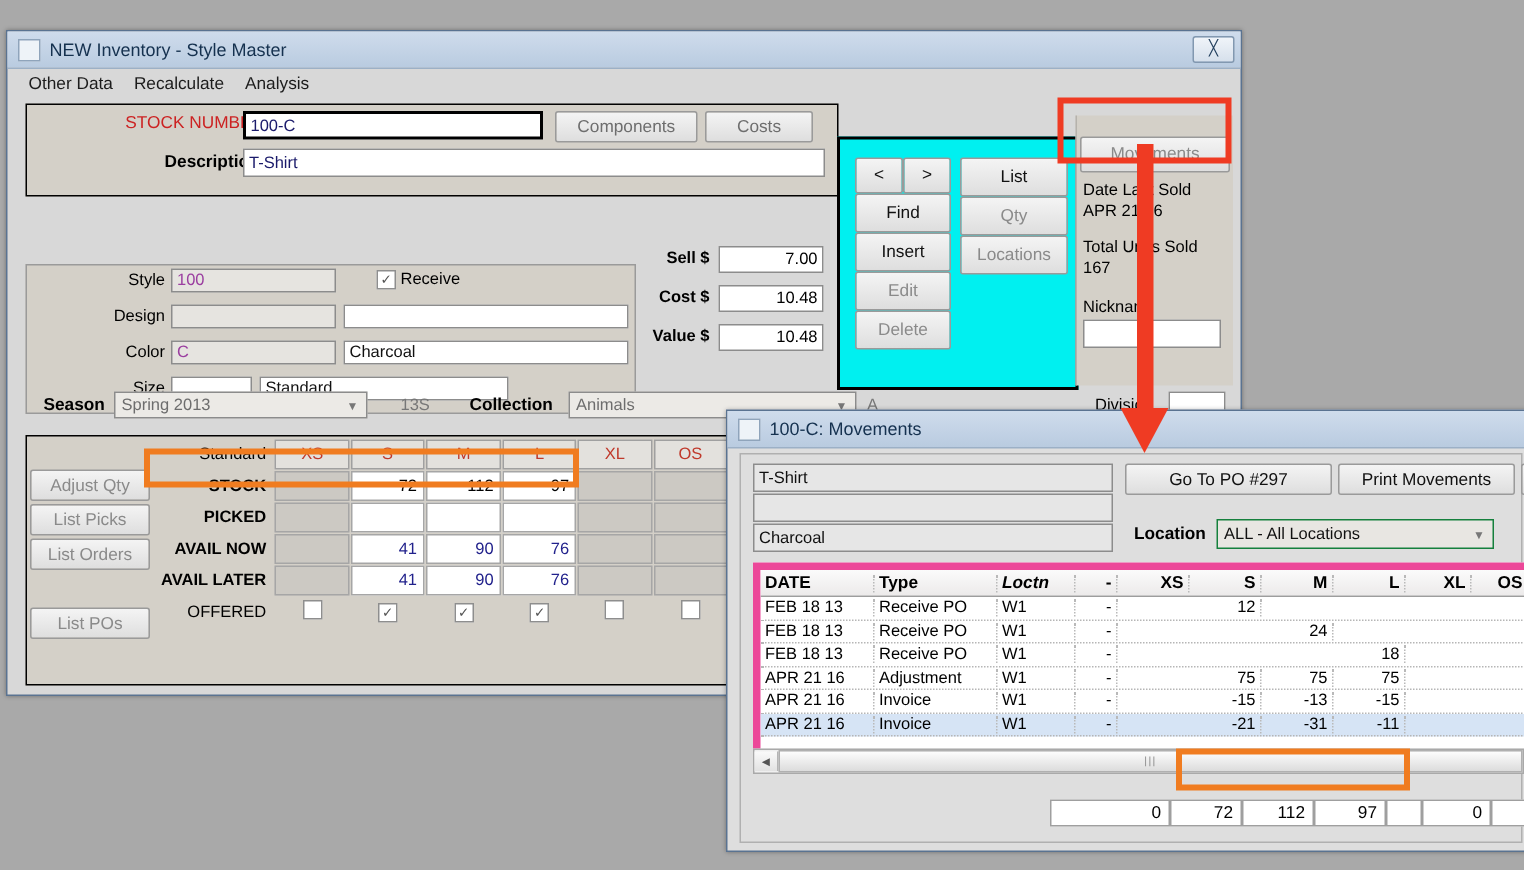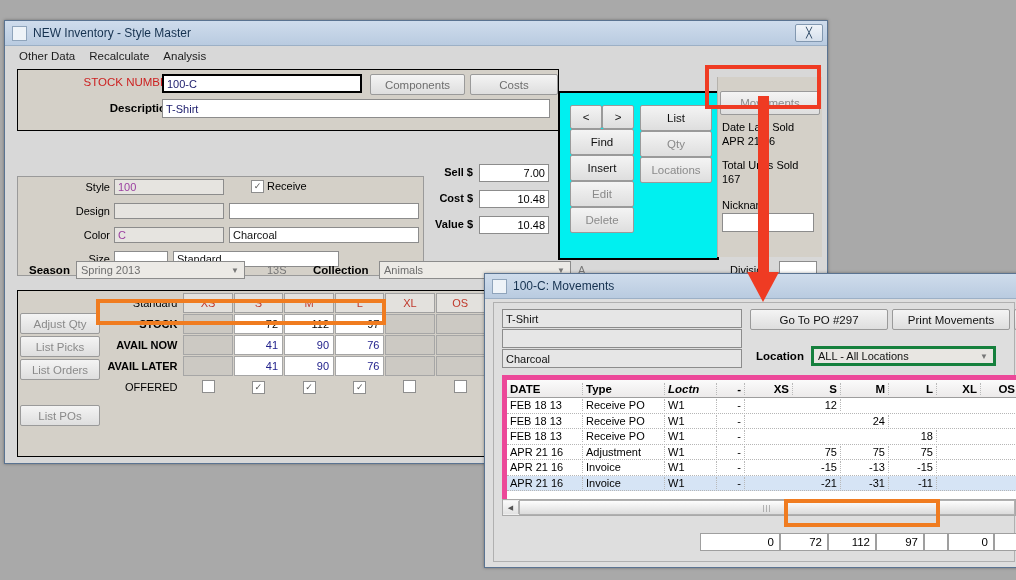--- a/index.html
+++ b/index.html
@@ -27,21 +27,21 @@
   .tf.ro{background:#e6e4e0;color:#9b3fa0;}
   .tf.num{justify-content:flex-end;color:#000;}
   .tf.blank{background:#fff;}
   .btn{background:linear-gradient(#f4f4f4,#dedede);border:1px solid #9a9a9a;border-radius:2px;
        display:flex;align-items:center;justify-content:center;font-size:11.5px;color:#8a8a8a;
        box-sizing:border-box;}
   .btn.on{color:#111;text-align:center;}
   .combo{background:#eceae6;border:1px solid #8c8c8c;height:18px;display:flex;align-items:center;
          padding:0 2px 0 4px;font-size:11px;color:#6d6d6d;box-sizing:border-box;}
   .combo .arrow{margin-left:auto;width:14px;text-align:center;font-size:8px;color:#777;}
-  .combo.active{background:#e8e6e2;color:#111;border:3px solid #15803d;justify-content:flex-end;}
+  .combo.active{background:#e8e6e2;color:#111;border:1px solid #15803d;justify-content:flex-end;}
   .chk{width:11px;height:11px;background:#fff;border:1px solid #8e8e8e;display:inline-flex;
        align-items:center;justify-content:center;font-size:9px;color:#555;line-height:1;}
   
   .sgrid{border-collapse:separate;border-spacing:1px;background:#d4d0c8;}
   .sgrid td,.sgrid th{height:20px;box-sizing:border-box;font-size:11px;}
   .sg-hdr{background:#e3e1dd;border:1px solid #a0a0a0;color:#c0392b;text-align:center;font-weight:normal;width:54px;}
   .sg-rowlbl{text-align:right;font-weight:bold;font-size:11.5px;padding-right:5px;white-space:nowrap;}
   .sg-cell{background:#fff;border:1px solid #a6a6a6;text-align:right;padding-right:4px;width:54px;}
   .sg-cell.dis{background:#ccc9c3;}
   .sg-cell.blue{color:#22228c;}
@@ -76,21 +76,21 @@
   <div class="menubar">
     <span>Other Data</span>
     <span>Recalculate</span>
     <span>Analysis</span>
   </div>
 
   <div class="panel" style="position:absolute;left:12px;top:48px;width:540px;height:60px;">
     <div style="position:absolute;left:46px;top:6px;width:112px;text-align:right;color:#cc2222;font-size:11.5px;">STOCK NUMBER</div>
     <div class="tf" style="position:absolute;left:144px;top:4px;width:200px;height:19px;border:2px solid #000;">100-C</div>
     <div class="btn on" style="position:absolute;left:352px;top:4px;width:95px;height:21px;color:#6e6e6e;">Components</div>
-    <div class="btn on" style="position:absolute;left:452px;top:4px;width:88px;height:21px;color:#6e6e6e;">Costs</div>
+    <div class="btn on" style="position:absolute;left:452px;top:4px;width:72px;height:21px;color:#6e6e6e;">Costs</div>
     <div style="position:absolute;left:60px;top:32px;width:95px;text-align:right;font-weight:bold;font-size:11.5px;">Description</div>
     <div class="tf" style="position:absolute;left:144px;top:29px;width:388px;height:19px;">T-Shirt</div>
   </div>
 
   <div class="grp" style="position:absolute;left:12px;top:133px;width:405px;height:98px;margin-top:22px;">
 
     <div class="lbl" style="position:absolute;left:48px;top:4px;width:44px;text-align:right;">Style</div>
     <div class="tf ro" style="position:absolute;left:96px;top:2px;width:110px;">100</div>
     <span class="chk" style="position:absolute;left:233px;top:3px;">✓</span>
     <div class="lbl" style="position:absolute;left:249px;top:3px;">Receive</div>
@@ -179,20 +179,29 @@
       <tr>
         <td class="sg-rowlbl">STOCK</td>
         <td class="sg-cell dis"></td>
         <td class="sg-cell">72</td>
         <td class="sg-cell">112</td>
         <td class="sg-cell">97</td>
         <td class="sg-cell dis"></td>
         <td class="sg-cell dis"></td>
       </tr>
       <tr>
+        <td class="sg-rowlbl">PICKED</td>
+        <td class="sg-cell dis"></td>
+        <td class="sg-cell"></td>
+        <td class="sg-cell"></td>
+        <td class="sg-cell"></td>
+        <td class="sg-cell dis"></td>
+        <td class="sg-cell dis"></td>
+      </tr>
+      <tr>
         <td class="sg-rowlbl">AVAIL NOW</td>
         <td class="sg-cell dis"></td>
         <td class="sg-cell blue">41</td>
         <td class="sg-cell blue">90</td>
         <td class="sg-cell blue">76</td>
         <td class="sg-cell dis"></td>
         <td class="sg-cell dis"></td>
       </tr>
       <tr>
         <td class="sg-rowlbl">AVAIL LATER</td>

